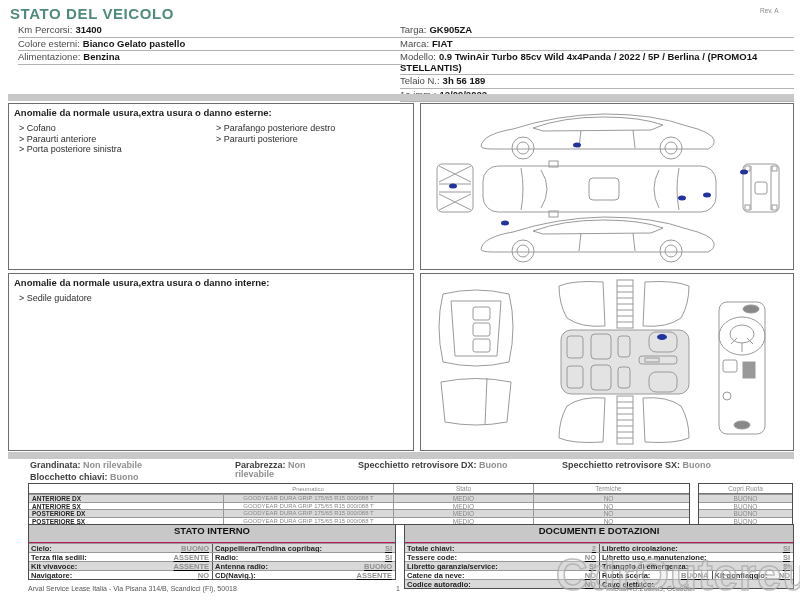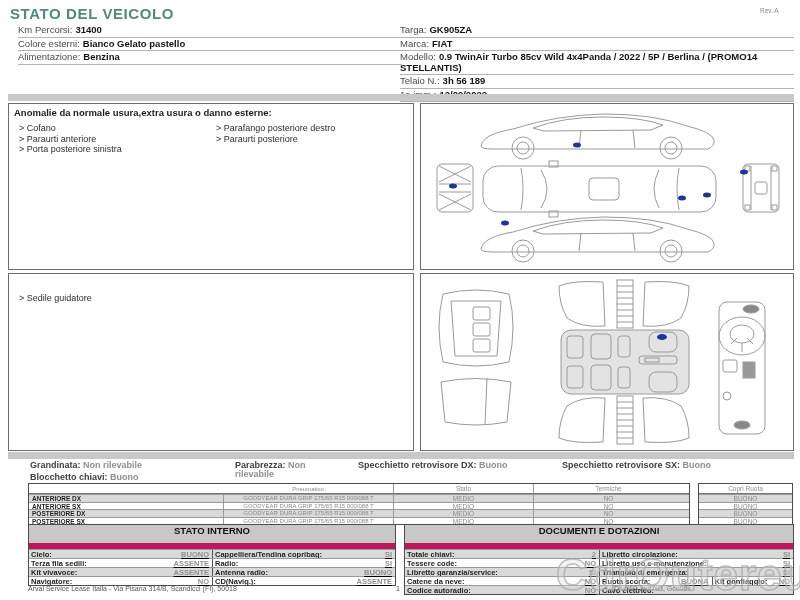--- a/index.html
+++ b/index.html
@@ -57,22 +57,22 @@
   .tc.bl   { border-left:1px solid #999; }
   .hcell   { text-align:center; }
   .tcopri .trow { justify-content:center; }
   .tc.cr { width:100%; font-size:6.5px; color:#8a8a8a; text-align:center; }
   .gray  { background:#d9d9d9; }
 
   
   .btable { position:absolute; top:524px; border:1px solid #4c4c4c; background:#fff; }
   #tbl-interno   { left:28px;  width:368px; }
   #tbl-documenti { left:404px; width:390px; }
-  .btitle { height:24px; line-height:12px; text-align:center; font-size:9.5px;
-            font-weight:bold; color:#111; background:#c8c8c8; border-bottom:6px solid #be185d; }
+  .btitle { height:18px; line-height:12px; text-align:center; font-size:9.5px;
+            font-weight:bold; color:#111; background:#c8c8c8; border-bottom:1px solid #be185d; }
   .brow { display:flex; height:9px; line-height:9px; border-top:1px solid #999; font-size:7.5px; }
   .brow:first-of-type { border-top:none; }
   .bpair { display:flex; width:50%;text-decoration:underline; }
   .bpair.r { border-left:1px solid #555;gap:16px; }
   .bpair .lbl { flex:1; padding-left:2px; font-weight:bold; color:#232323;
                 overflow:hidden; white-space:nowrap; }
   .bpair .val { padding-right:3px; color:#8f8f8f; font-weight:bold; white-space:nowrap; }
   .bpair.half1 { width:29%; border-left:1px solid #555; }
   .bpair.half2 { width:21%; border-left:1px solid #555; }
 
@@ -194,20 +194,21 @@
         <ellipse cx="32" cy="82" rx="4" ry="2.5"></ellipse>
         <ellipse cx="323" cy="68" rx="4" ry="2.5"></ellipse>
         <ellipse cx="261" cy="94" rx="4" ry="2.5"></ellipse>
         <ellipse cx="286" cy="91" rx="4" ry="2.5"></ellipse>
         <ellipse cx="84" cy="119" rx="4" ry="2.5"></ellipse>
       </g>
     </svg>
   </div>
 
   <div class="abox" id="int-box">
+    <div class="abox-title">Anomalie da normale usura,extra usura o danno interne:</div>
     <div class="alist c1">
       <div>&gt; Sedile guidatore</div>
     </div>
   </div>
 
   <div class="abox" id="int-dia">
     <svg width="372" height="176" viewBox="0 0 372 176">
       <g stroke="#9a9a9a" stroke-width="1" fill="none">
 
         <path d="M22,20 Q55,12 88,20 Q96,52 88,88 Q55,96 22,88 Q14,52 22,20 Z"></path>

